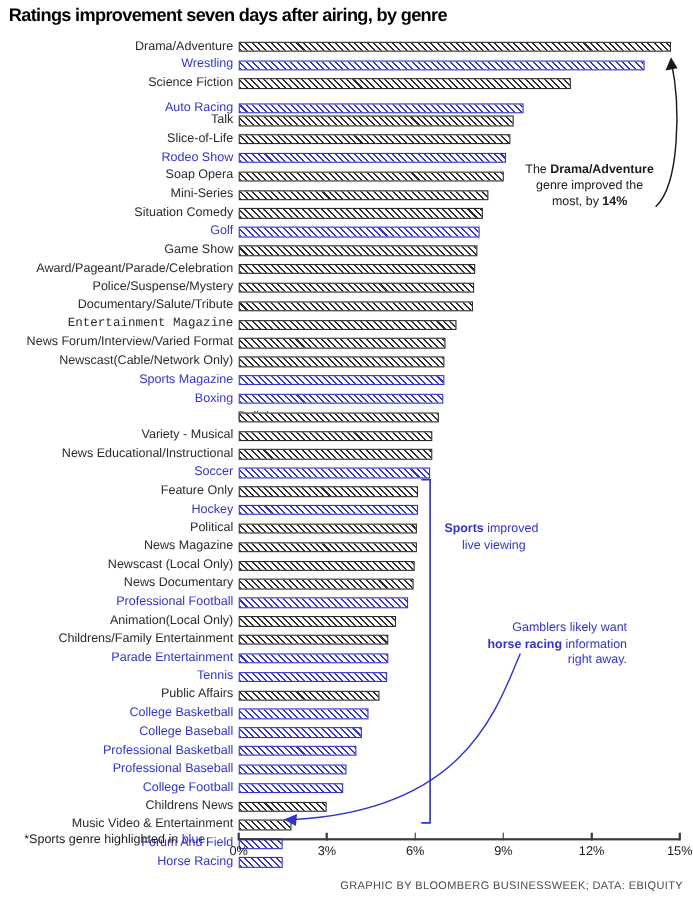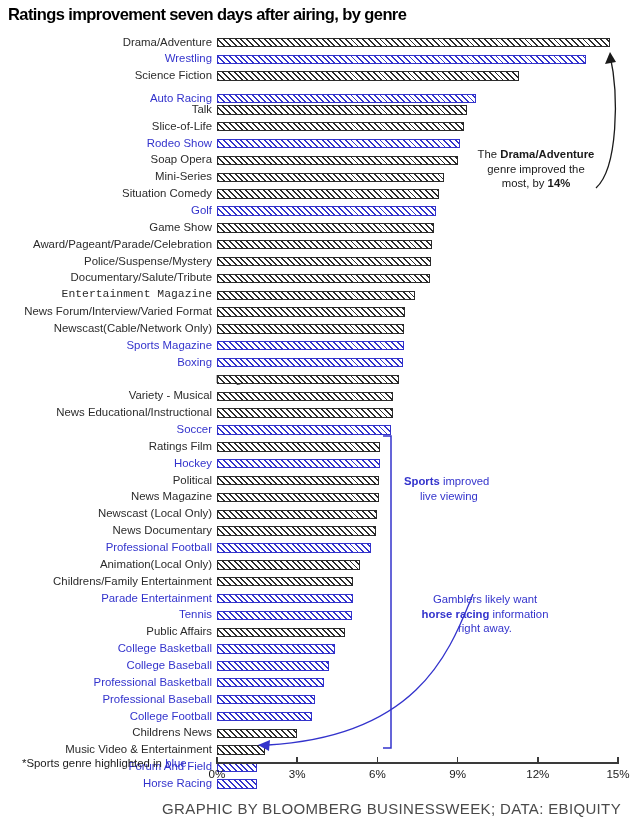--- a/index.html
+++ b/index.html
@@ -114,21 +114,21 @@
     top: 757px;
     font-size: 11.4px;
     color: #1a1a1a;
     white-space: nowrap;
   }
   .footnote .blue { color: #3333cc; }
   .credit {
     position: absolute;
     right: 9px;
     top: 800px;
-    font-size: 15px;
+    font-size: 10px;
     letter-spacing: 0.35px;
     color: #4a4a4a;
     white-space: nowrap;
   }
   
   .anno {
     position: absolute;
     font-size: 11.3px;
     line-height: 14.6px;
   }
@@ -143,24 +143,24 @@
   #anno-sports {
     left: 404px;
     top: 474px;
     width: 130px;
     color: #3333cc;
     text-align: left;
   }
   #anno-sports .l2 { display: block; padding-left: 16px; }
   #anno-gamblers {
     left: 400px;
-    top: 592px;
+    top: 564px;
     width: 170px;
     color: #3333cc;
-    text-align: center;
+    text-align: right;
   }
   svg.overlay {
     position: absolute;
     left: 0; top: 0;
     width: 630px; height: 823px;
     pointer-events: none;
   }
 </style>
 </head>
 <body>
@@ -260,21 +260,21 @@
       </div>
       <div class="row" style="top: 375.7px;">
         <div class="lbl">News Educational/Instructional</div>
         <div class="bar" title="News Educational/Instructional: 6.6%" style="width: 176.44px;"></div>
       </div>
       <div class="row sport" style="top: 392.55px;">
         <div class="lbl">Soccer</div>
         <div class="bar" title="Soccer: 6.5%" style="width: 173.767px;"></div>
       </div>
       <div class="row" style="top: 409.4px;">
-        <div class="lbl">Ratings Film</div>
+        <div class="lbl">Feature Only</div>
         <div class="bar" title="Feature Film: 6.1%" style="width: 163.073px;"></div>
       </div>
       <div class="row sport" style="top: 426.25px;">
         <div class="lbl">Hockey</div>
         <div class="bar" title="Hockey: 6.1%" style="width: 163.073px;"></div>
       </div>
       <div class="row" style="top: 443.1px;">
         <div class="lbl">Political</div>
         <div class="bar" title="Political: 6.05%" style="width: 161.737px;"></div>
       </div>

